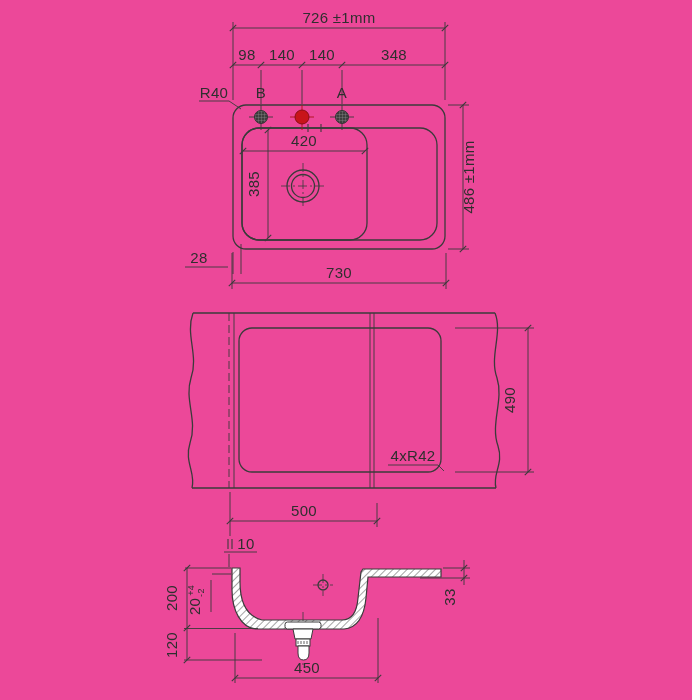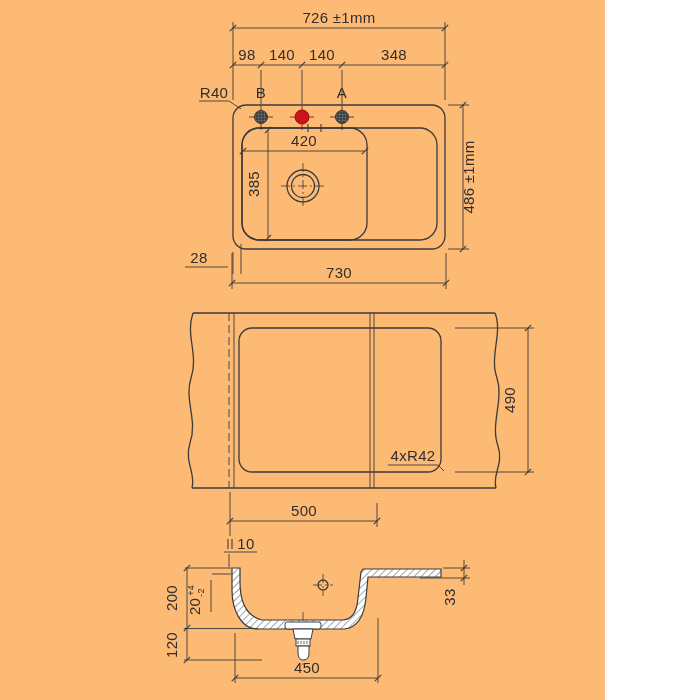--- a/index.html
+++ b/index.html
@@ -1,16 +1,16 @@
 <!DOCTYPE html>
 <html><head>
 <meta charset="utf-8">
 <style>
   html,body{margin:0;padding:0;background:#ffffff;}
-  .canvas{position:relative;width:605px;height:700px;background:#fdba74;overflow:hidden;
+  .canvas{position:relative;width:692px;height:700px;background:#ec4899;overflow:hidden;
           font-family:"Liberation Sans", sans-serif;}
   svg{position:absolute;left:0;top:0;}
   text{fill:#2f2f2f;font-family:"Liberation Sans", sans-serif;font-size:15px;letter-spacing:0.3px;}
   .sm{font-size:9px;}
   .outline{fill:none;stroke:#3b3b3b;stroke-width:1.3;}
   .thin{fill:none;stroke:#3b3b3b;stroke-width:0.9;}
   .tk{stroke:#3b3b3b;stroke-width:1.1;fill:none;}
   .cl{fill:none;stroke:#3b3b3b;stroke-width:0.8;stroke-dasharray:9 3 2 3;}
 </style>
 </head>

